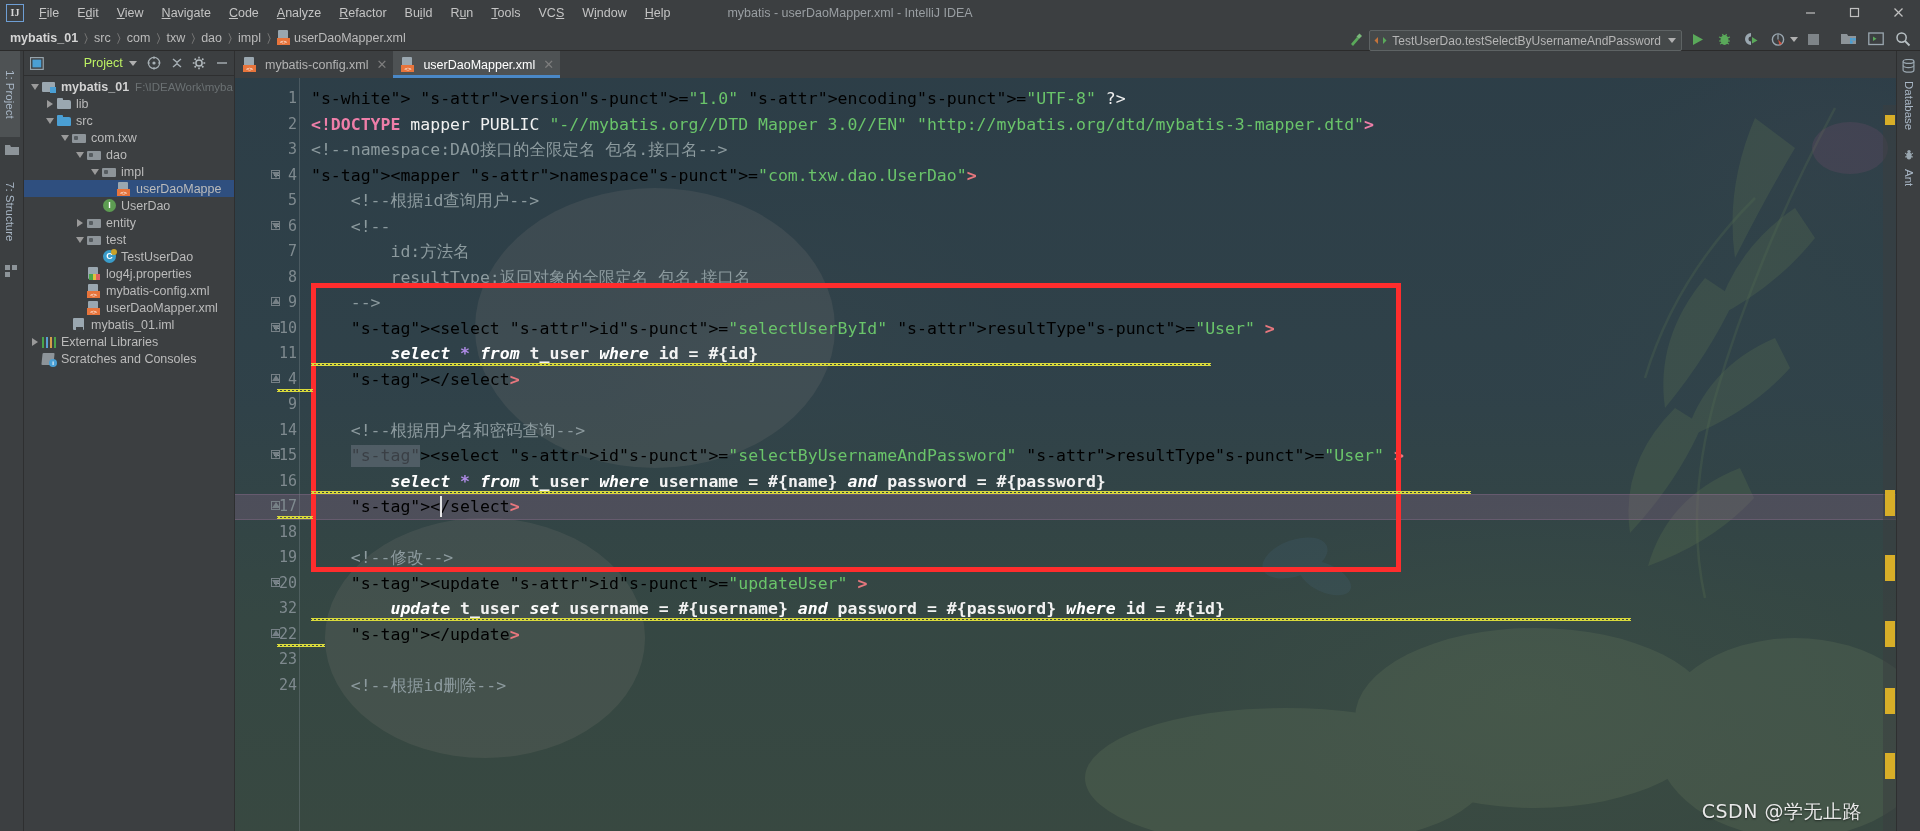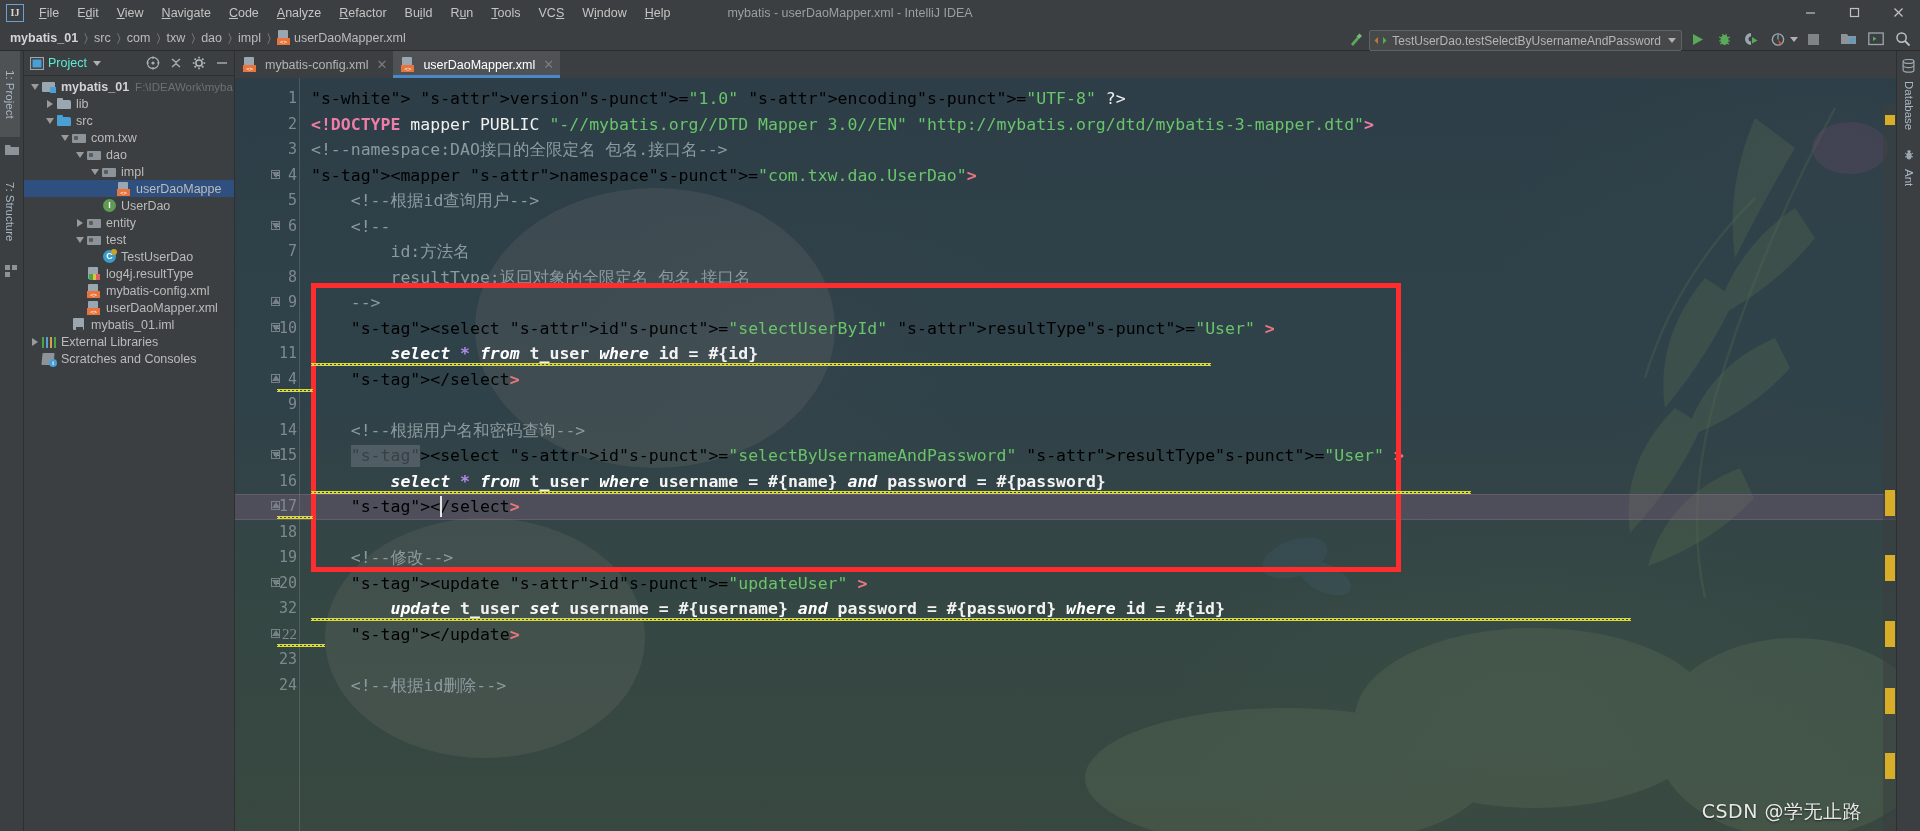--- a/index.html
+++ b/index.html
@@ -119,21 +119,21 @@
   .project-panel {
     position: absolute; left: 24px; top: 51px; width: 211px; height: 780px;
     background: #3c3f41; border-right: 1px solid #2e2f30;
     display: flex; flex-direction: column;
   }
   .panel-header {
     height: 25px; display: flex; align-items: center;
     padding: 0 3px 0 6px; gap: 4px;
     border-bottom: 1px solid #2e2f30;
   }
-  .panel-title { font-size: 12.5px; color: #5eead4; }
+  .panel-title { font-size: 12.5px; color: #bef264; margin-left: 36px; }
   .panel-hdr-icon {
     width: 19px; height: 19px; display: flex; align-items: center; justify-content: center;
   }
   .tree { flex: 1; overflow: hidden; padding-top: 2px; font-size: 12.5px; }
   .tree-row {
     display: flex; align-items: center; height: 17px; color: #bbbbbb;
     white-space: nowrap; padding-right: 4px;
   }
   .tree-row.sel { background: #2f4f7f; }
   .twisty {
@@ -633,21 +633,21 @@
           <span class="tlabel">test</span>
         </div>
         <div class="tree-row" style="padding-left: 64px;">
           <span class="twisty"></span>
           <span class="ticon ico-class"></span>
           <span class="tlabel">TestUserDao</span>
         </div>
         <div class="tree-row" style="padding-left: 49px;">
           <span class="twisty"></span>
           <span class="ticon ico-props"></span>
-          <span class="tlabel">log4j.resultType</span>
+          <span class="tlabel">log4j.properties</span>
         </div>
         <div class="tree-row" style="padding-left: 49px;">
           <span class="twisty"></span>
           <span class="ticon ico-xml"></span>
           <span class="tlabel">mybatis-config.xml</span>
         </div>
         <div class="tree-row" style="padding-left: 49px;">
           <span class="twisty"></span>
           <span class="ticon ico-xml"></span>
           <span class="tlabel">userDaoMapper.xml</span>
@@ -736,21 +736,21 @@
           <div class="line-no" style="top: 288.5px; line-height: 25.5px;">4</div>
           <div class="line-no" style="top: 314px; line-height: 25.5px;">9</div>
           <div class="line-no" style="top: 339.5px; line-height: 25.5px;">14</div>
           <div class="line-no" style="top: 365px; line-height: 25.5px;">15</div>
           <div class="line-no" style="top: 390.5px; line-height: 25.5px;">16</div>
           <div class="line-no" style="top: 416px; line-height: 25.5px;">17</div>
           <div class="line-no" style="top: 441.5px; line-height: 25.5px;">18</div>
           <div class="line-no" style="top: 467px; line-height: 25.5px;">19</div>
           <div class="line-no" style="top: 492.5px; line-height: 25.5px;">20</div>
           <div class="line-no" style="top: 518px; line-height: 25.5px;">32</div>
-          <div class="line-no" style="top: 543.5px; line-height: 25.5px; font-family: Liberation Serif, serif;">22</div>
+          <div class="line-no" style="top: 543.5px; line-height: 25.5px;">22</div>
           <div class="line-no" style="top: 569px; line-height: 25.5px;">23</div>
           <div class="line-no" style="top: 594.5px; line-height: 25.5px;">24</div>
           <div class="fold-mark" style="top: 91.5px;">
             <span class="fold-box"></span>
             <span class="fold-tri-down" style="top:2px"></span>
           </div>
           <div class="fold-mark" style="top: 142.5px;">
             <span class="fold-box"></span>
             <span class="fold-tri-down" style="top:2px"></span>
           </div>

